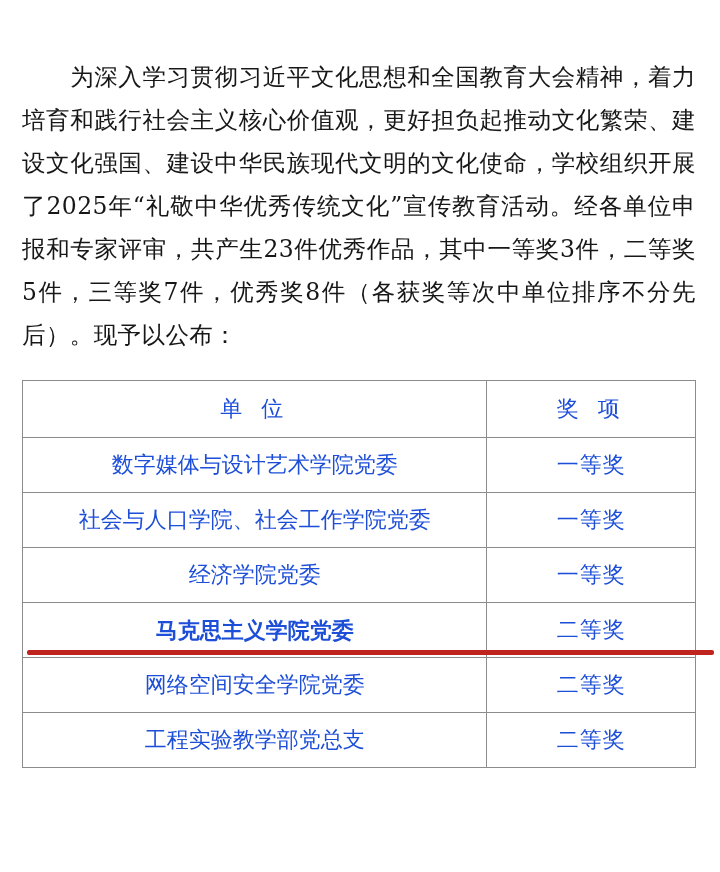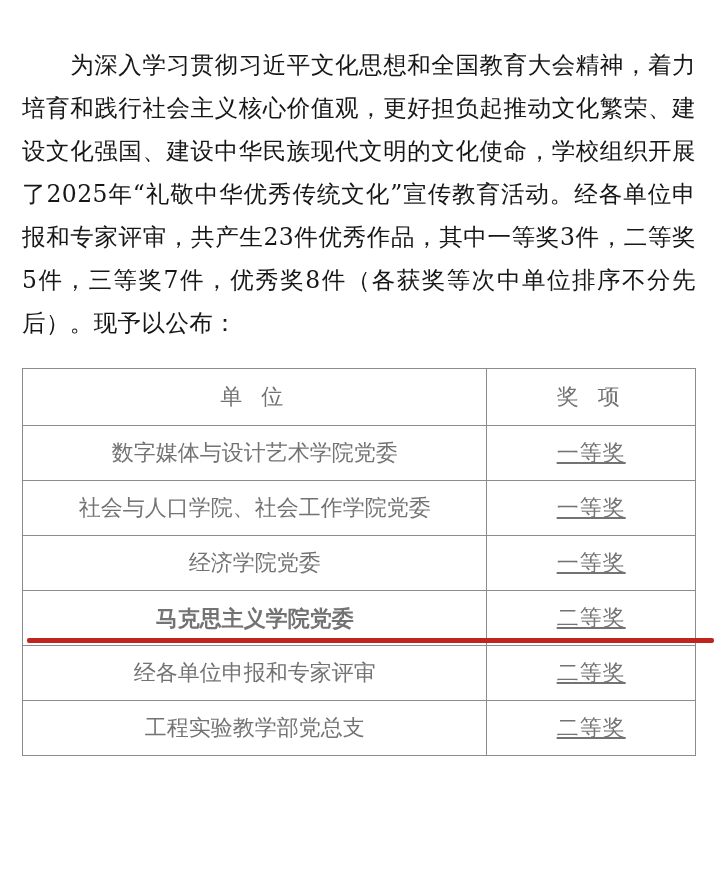--- a/index.html
+++ b/index.html
@@ -12,21 +12,21 @@
     background: #ffffff;
     font-family: "DejaVu Serif", "Liberation Serif", serif;
     color: #1a1a1a;
     overflow: hidden;
   }
   .page {
     position: relative;
     width: 720px;
     height: 872px;
     box-sizing: border-box;
-    padding: 20px 24px 0 22px;
+    padding: 32px 24px 0 22px;
   }
   .body-text {
     font-size: 23.5px;
     line-height: 43px;
     text-align: justify;
     text-justify: inter-ideograph;
     letter-spacing: 0.4px;
     color: #171717;
   }
   .body-text .indent {
@@ -38,33 +38,33 @@
     border-collapse: collapse;
     margin-top: 6px;
     table-layout: fixed;
   }
   table.award-table th,
   table.award-table td {
     border: 1px solid #8c8c8c;
     text-align: center;
     vertical-align: middle;
     font-size: 22px;
-    color: #737373;
+    color: #1d4ed8;
     padding: 8px 4px;
     line-height: 38px;
   }
   table.award-table th {
     font-weight: normal;
     letter-spacing: 6px;
     padding: 9px 4px;
   }
   table.award-table col.unit-col { width: 69%; }
   table.award-table col.award-col { width: 31%; }
   td.unit-cell { padding-left: 6px; padding-right: 6px; }
-  td.award-cell { letter-spacing: 1px; text-decoration: underline; }
+  td.award-cell { letter-spacing: 1px; }
   .two-line .unit-cell { line-height: 42px; }
   .marked {
     position: relative;
     font-weight: bold;
   }
   .marked .underline-mark {
     position: absolute;
     left: 4px;
     right: -228px;
     bottom: 2px;
@@ -102,21 +102,21 @@
       </tr>
       <tr>
         <td class="unit-cell">经济学院党委</td>
         <td class="award-cell">一等奖</td>
       </tr>
       <tr>
         <td class="unit-cell marked"><span>马克思主义学院党委</span><span class="underline-mark"></span></td>
         <td class="award-cell">二等奖</td>
       </tr>
       <tr>
-        <td class="unit-cell">经各单位申报和专家评审</td>
+        <td class="unit-cell">网络空间安全学院党委</td>
         <td class="award-cell">二等奖</td>
       </tr>
       <tr>
         <td class="unit-cell">工程实验教学部党总支</td>
         <td class="award-cell">二等奖</td>
       </tr>
     </tbody>
   </table>
 
 </div>

